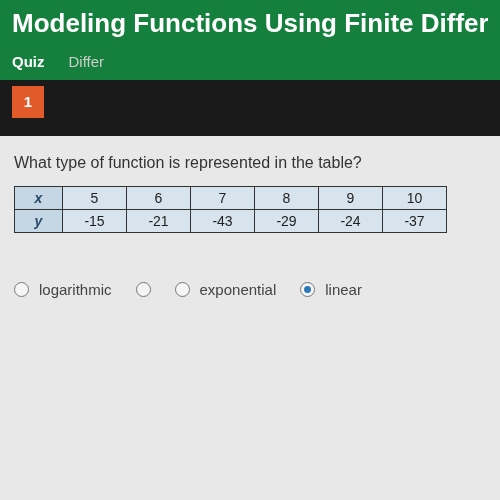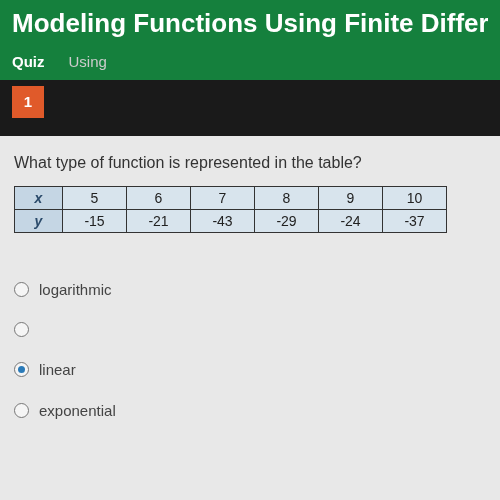--- a/index.html
+++ b/index.html
@@ -79,21 +79,20 @@
     font-weight: bold;
     width: 48px;
     color: #2a4a6a;
   }
   table.data .val {
     width: 64px;
     color: #222;
   }
   .options {
     display: flex;
-    flex-direction: column;
     gap: 24px;
     margin-top: 48px;
   }
   .option {
     display: flex;
     align-items: center;
     gap: 10px;
     cursor: pointer;
   }
   .radio {
@@ -119,21 +118,21 @@
     font-size: 15px;
   }
 </style>
 </head>
 <body>
 
 <div class="header">
   <div class="title">Modeling Functions Using Finite Differ</div>
   <div class="tabs">
     <div class="tab active">Quiz</div>
-    <div class="tab">Using</div>
+    <div class="tab">Differ</div>
   </div>
 </div>
 
 <div class="question-nav">
   <div class="qnum">1</div>
 </div>
 
 <div class="content">
   <div class="question-text">What type of function is represented in the table?</div>
 
@@ -162,21 +161,21 @@
 
   <div class="options">
     <div class="option">
       <span class="radio"></span>
       <span class="option-label">logarithmic</span>
     </div>
     <div class="option">
       <span class="radio"></span>
     </div>
     <div class="option">
+      <span class="radio"></span>
+      <span class="option-label">exponential</span>
+    </div>
+    <div class="option">
       <span class="radio selected"></span>
       <span class="option-label">linear</span>
-    </div>
-    <div class="option">
-      <span class="radio"></span>
-      <span class="option-label">exponential</span>
     </div>
   </div>
 </div>
 
 </body></html>

